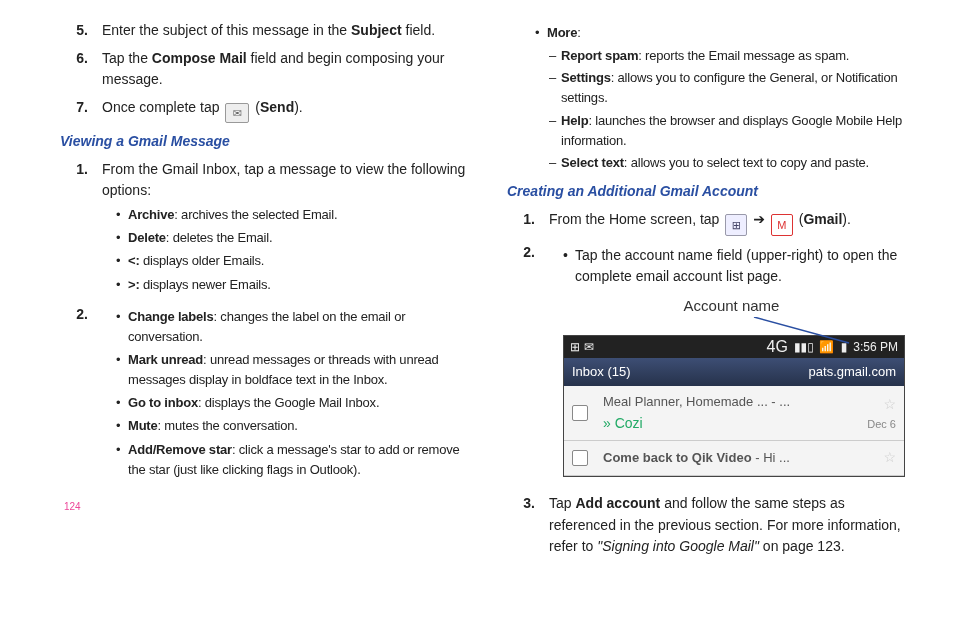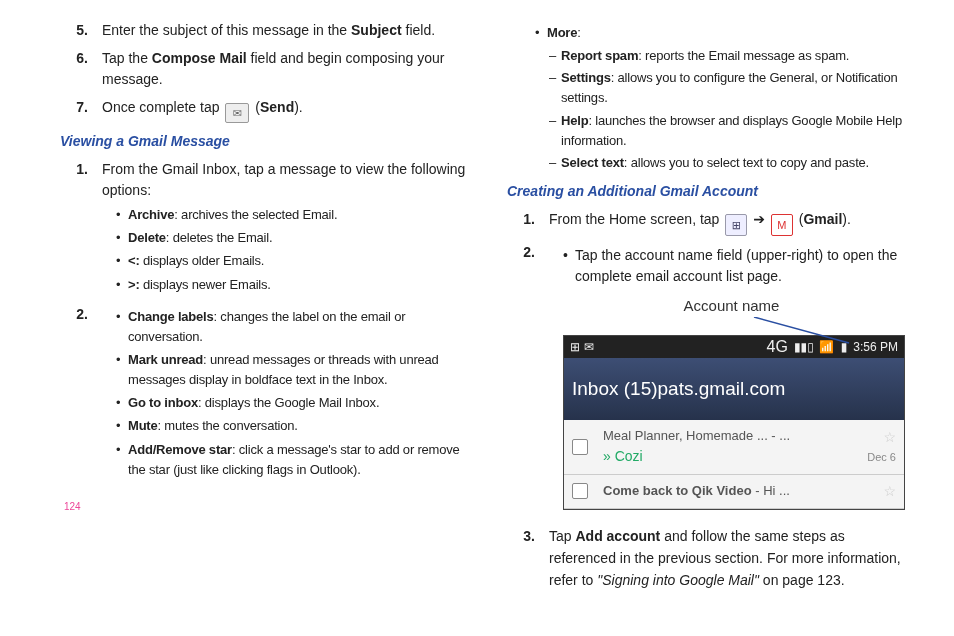--- a/index.html
+++ b/index.html
@@ -99,22 +99,22 @@
     font-family: Arial, sans-serif;
   }
   .ph-status {
     background:#222; color:#eee; display:flex; align-items:center;
     height:22px; padding:0 6px; font-size:12px;
     justify-content: space-between;
   }
   .ph-status .right { display:flex; align-items:center; gap:6px;}
   .ph-bar {
     background: linear-gradient(#3d4e74,#26324b);
-    color:#fff; display:flex; justify-content:flex-start;
-    padding:16px 8px; font-size:19px;
+    color:#fff; display:flex; justify-content:space-between;
+    padding:4px 8px; font-size:13px;
   }
   .ph-row {
     background:#f4f4f4; padding:6px 8px; border-bottom:1px solid #ccc;
     display:flex; align-items:center; gap:15px; position:relative;
   }
   .ph-row .txt { flex:1; color:#555; font-size:13px; }
   .ph-row .date { color:#888; font-size:11px; text-align:right; }
   .ph-row .star { color:#ccc; font-size:14px; }
   .ph-check {
     width:14px; height:14px; border:1px solid #888; background:#fff; border-radius:2px;

